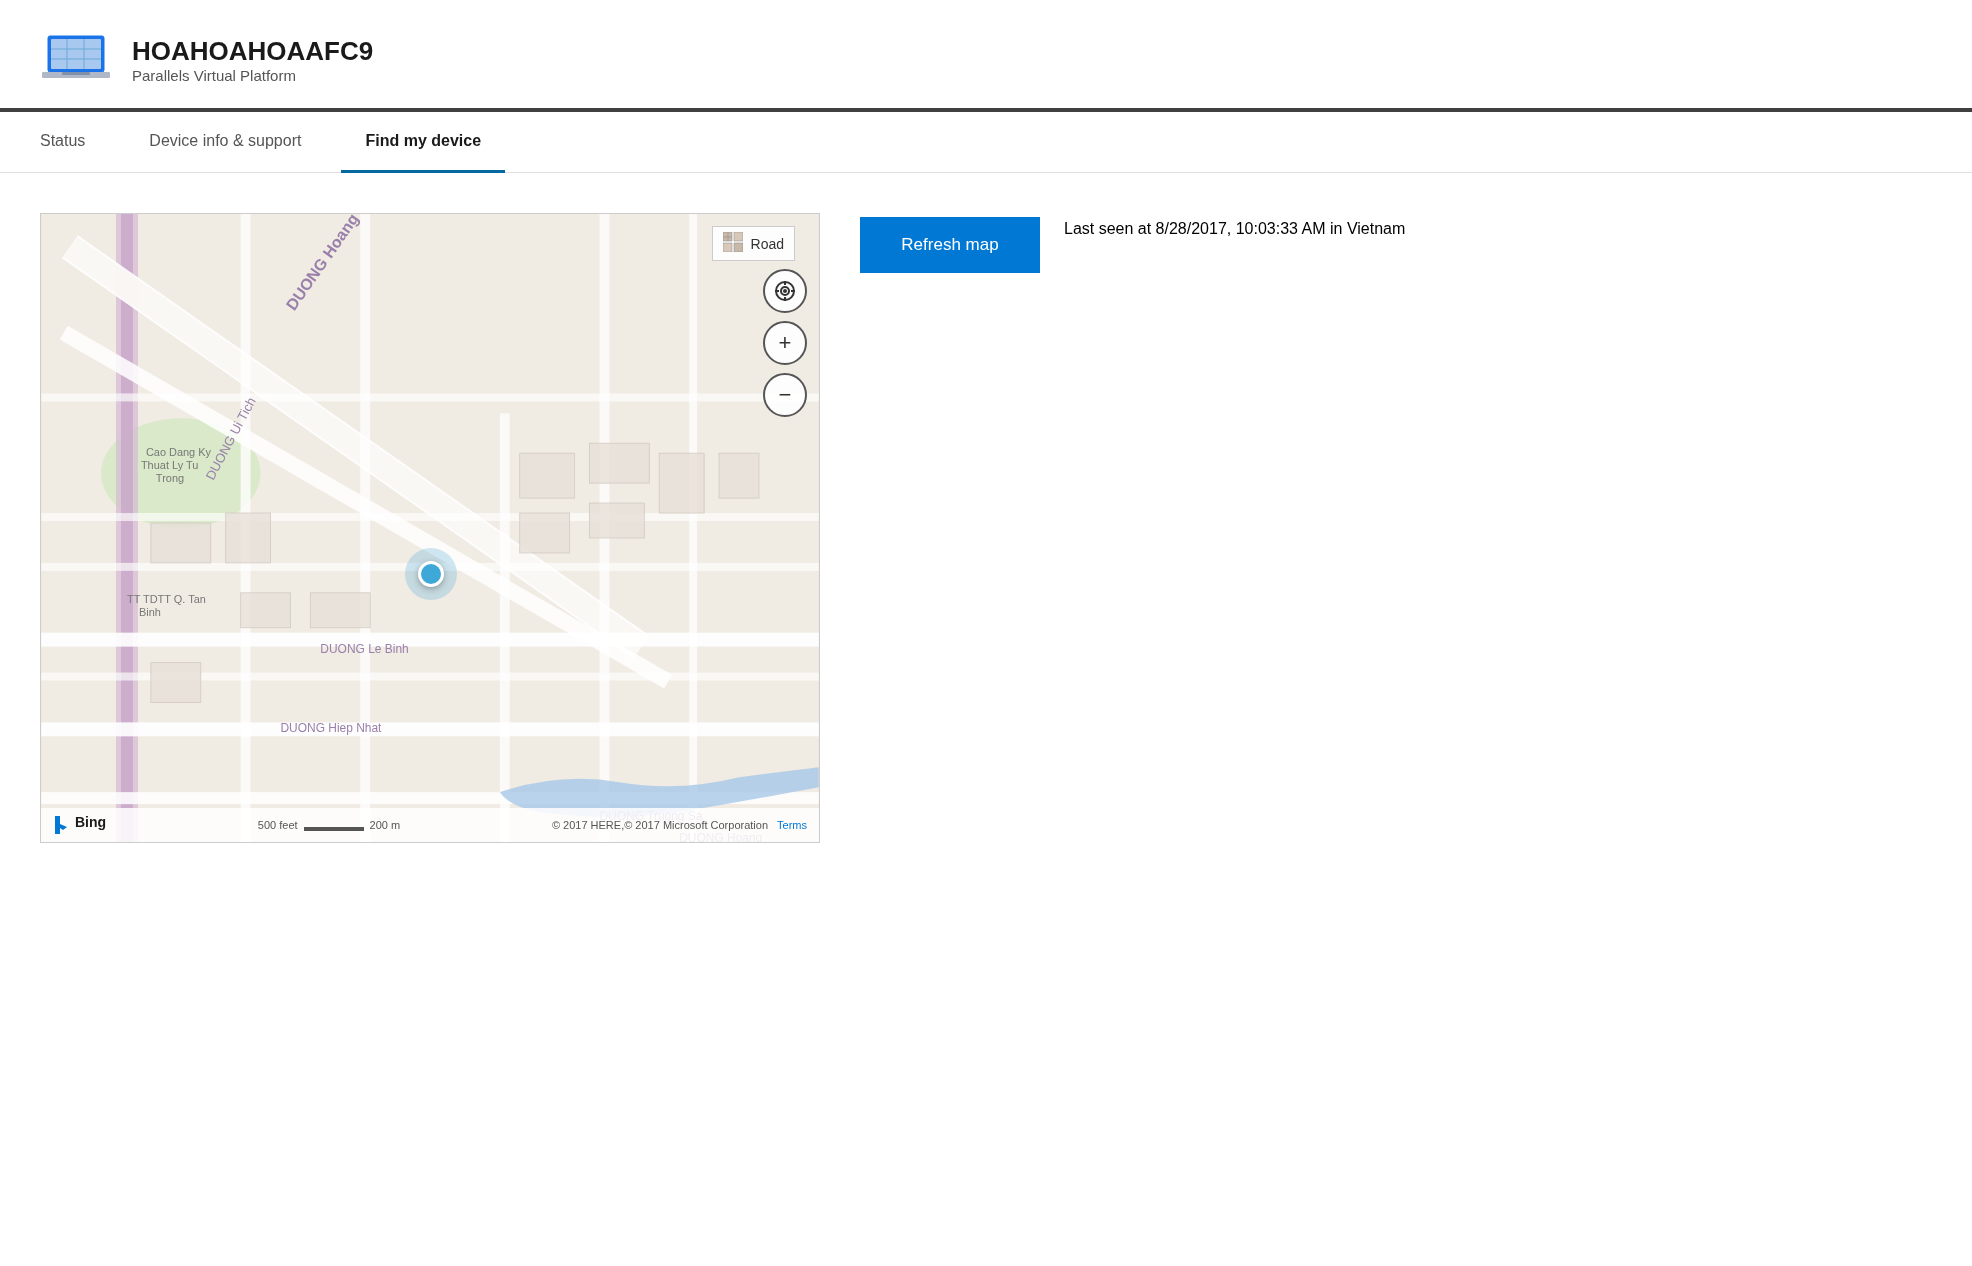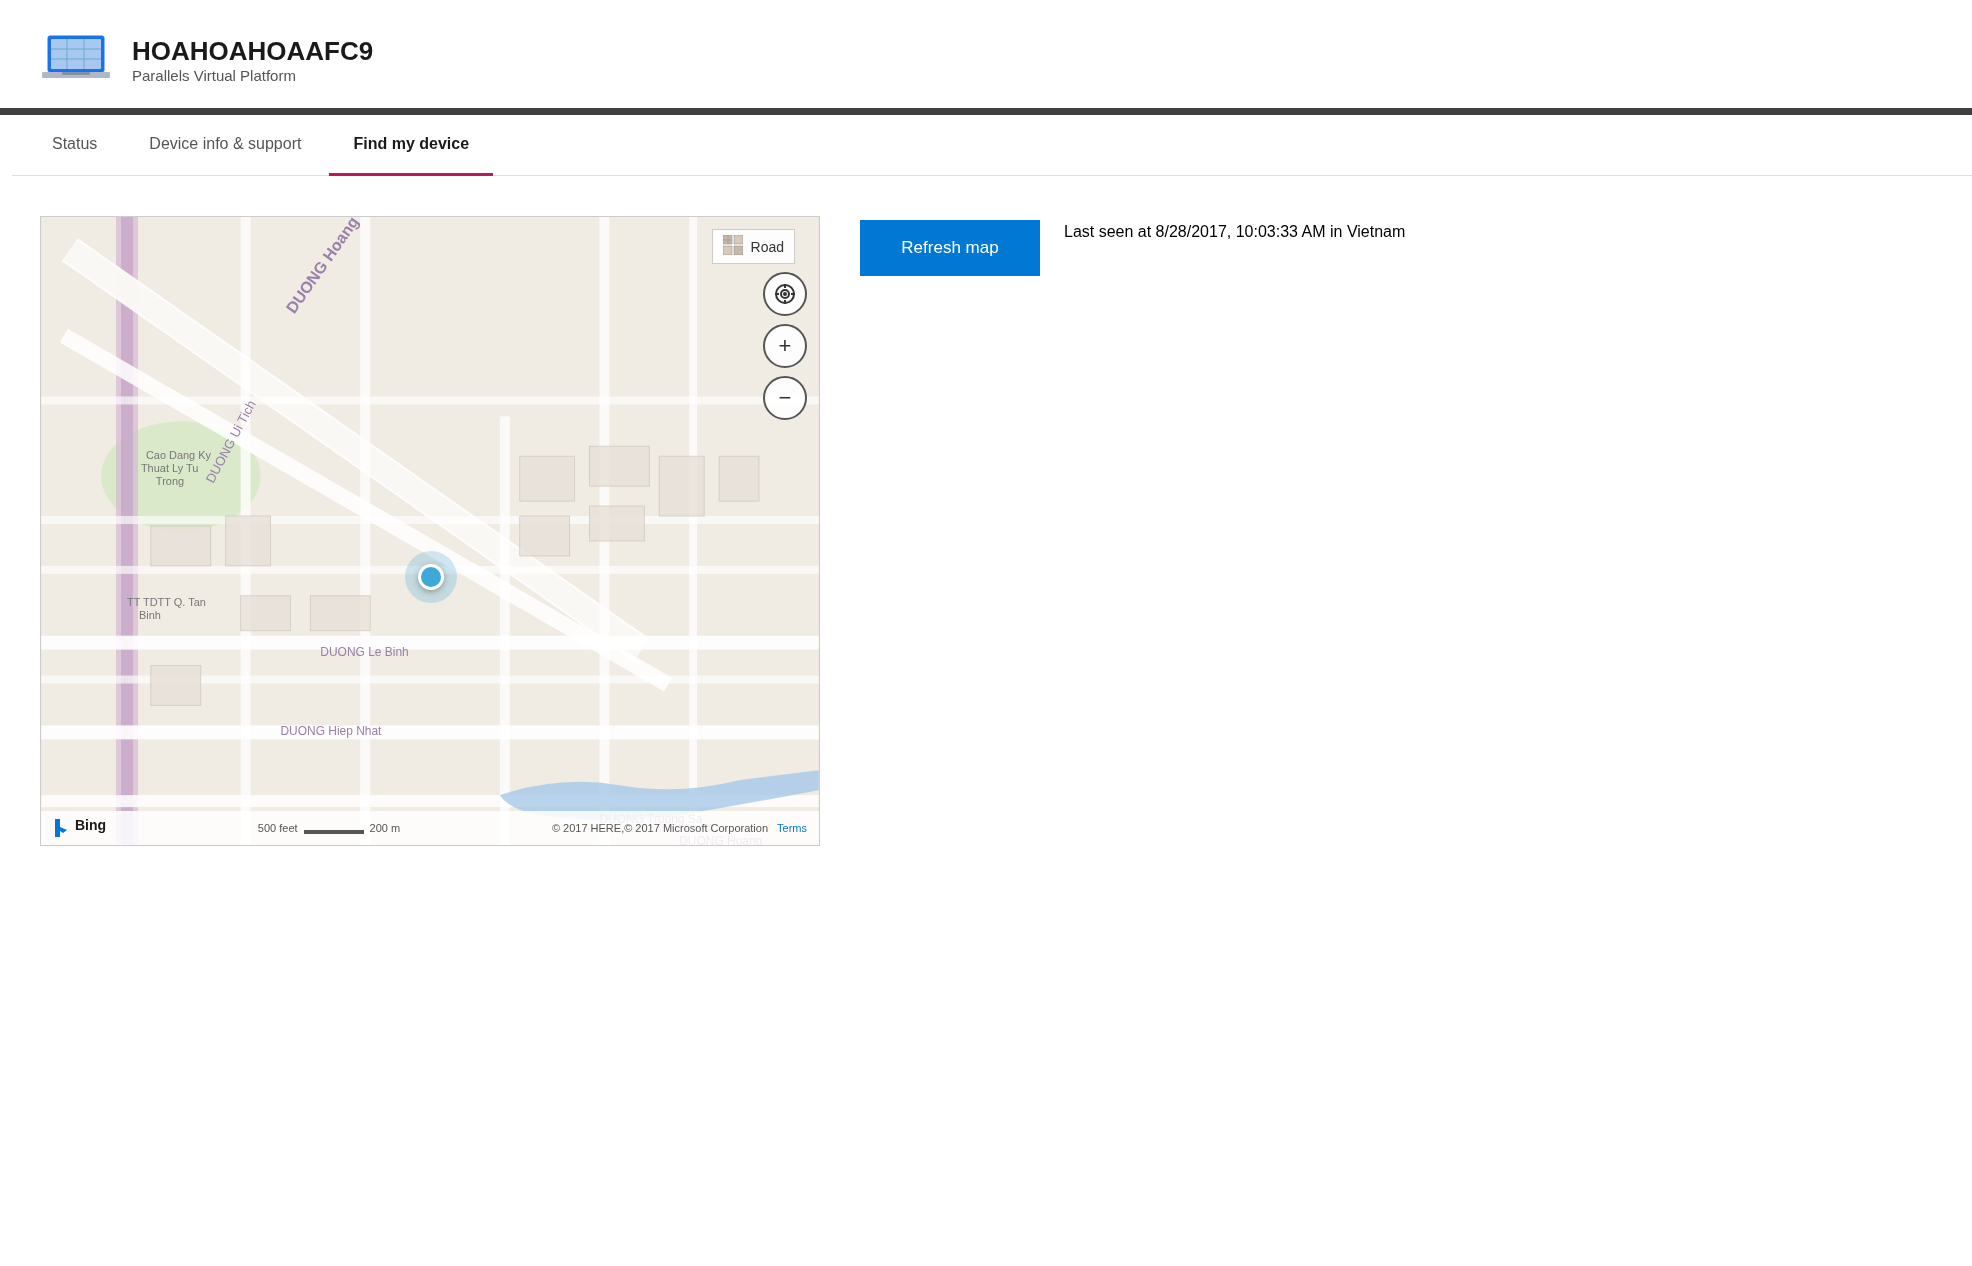--- a/index.html
+++ b/index.html
@@ -9,21 +9,21 @@
       color: #333;
       width: 1972px;
       min-height: 1266px;
     }
 
     
     .header {
       display: flex;
       align-items: center;
       padding: 32px 40px 20px 40px;
-      border-bottom: 7px solid #404040;
+      border-bottom: 4px solid #404040;
     }
     .device-icon {
       width: 72px;
       height: 56px;
       margin-right: 20px;
       flex-shrink: 0;
     }
     .device-info .device-name {
       font-size: 26px;
       font-weight: 600;
@@ -34,39 +34,38 @@
       font-size: 15px;
       color: #555;
     }
 
     
     .nav-tabs {
       display: flex;
       align-items: center;
       padding: 0 40px;
       border-bottom: 1px solid #e0e0e0;
-      gap: 4px;
-      margin-left: 12px;
+      gap: 16px;
     }
     .nav-tab {
       padding: 20px 24px;
       font-size: 16px;
       color: #555;
       cursor: pointer;
       border-bottom: 3px solid transparent;
       margin-bottom: -1px;
       white-space: nowrap;
     }
     .nav-tab:first-child {
       padding-left: 0;
     }
     .nav-tab.active {
       color: #1a1a1a;
       font-weight: 600;
-      border-bottom: 3px solid #be185d;
+      border-bottom: 3px solid #0369a1;
     }
 
     
     .main-content {
       padding: 40px 40px;
       display: flex;
       gap: 40px;
       align-items: flex-start;
     }
 

